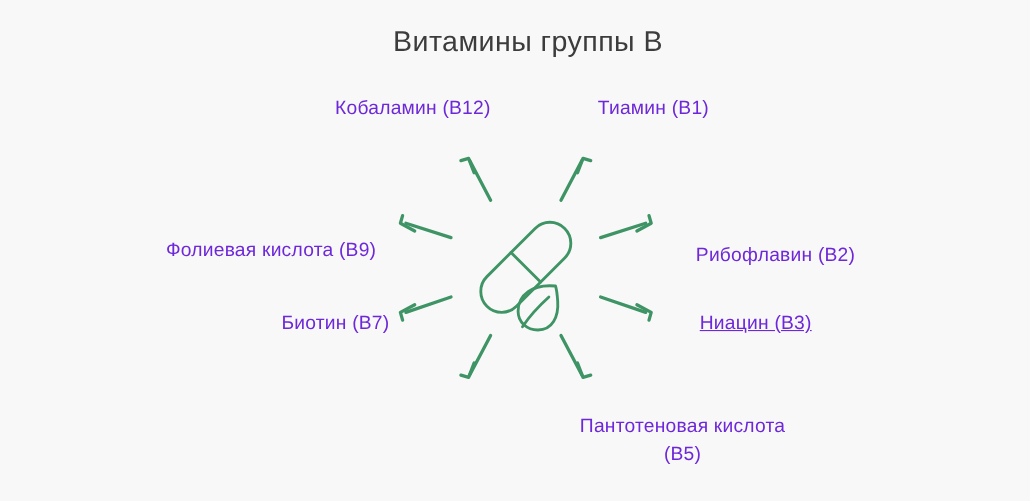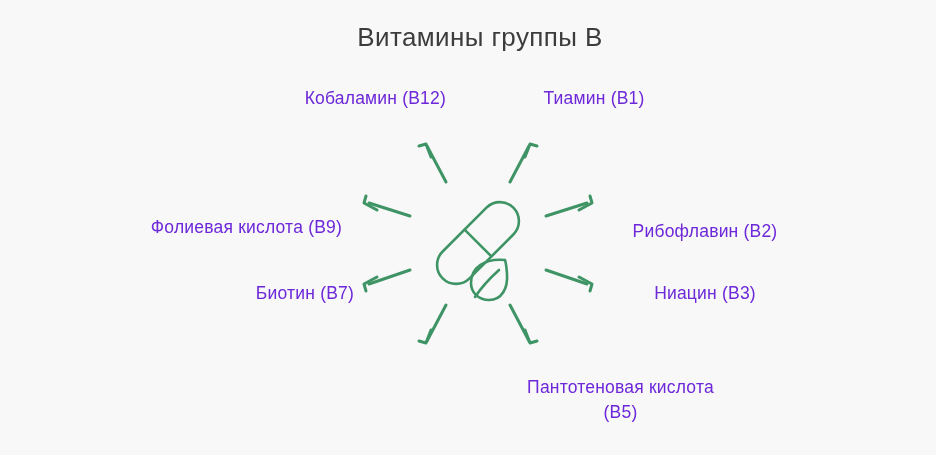--- a/index.html
+++ b/index.html
@@ -43,21 +43,21 @@
     letter-spacing: 0.2px;
     color: #6d28d9;
   }
 
   .vitamin-label.align-right { text-align: right; }
   .vitamin-label.align-left  { text-align: center;  }
 
   
   #label-b1  { left: 489px; top:  86px; width: 210px; }
   #label-b2  { left: 610px; top: 175px; width: 190px; margin-top: 44px; }
-  #label-b3  { left: 610px; top: 281px; width: 190px; }
+  #label-b3  { left: 592px; top: 281px; width: 190px; text-decoration: underline; }
   #label-b5  { left: 513px; top: 375px; width: 215px; }
   #label-b6  { left: 236px; top: 375px; width: 200px; }
   #label-b7  { left: 152px; top: 281px; width: 202px; }
   #label-b9  { left: 140px; top: 175px; width: 202px; margin-top: 40px; }
   #label-b12 { left: 196px; top:  86px; width: 250px; }
 
   #radial-svg {
     position: absolute;
     left: 0;
     top: 0;

